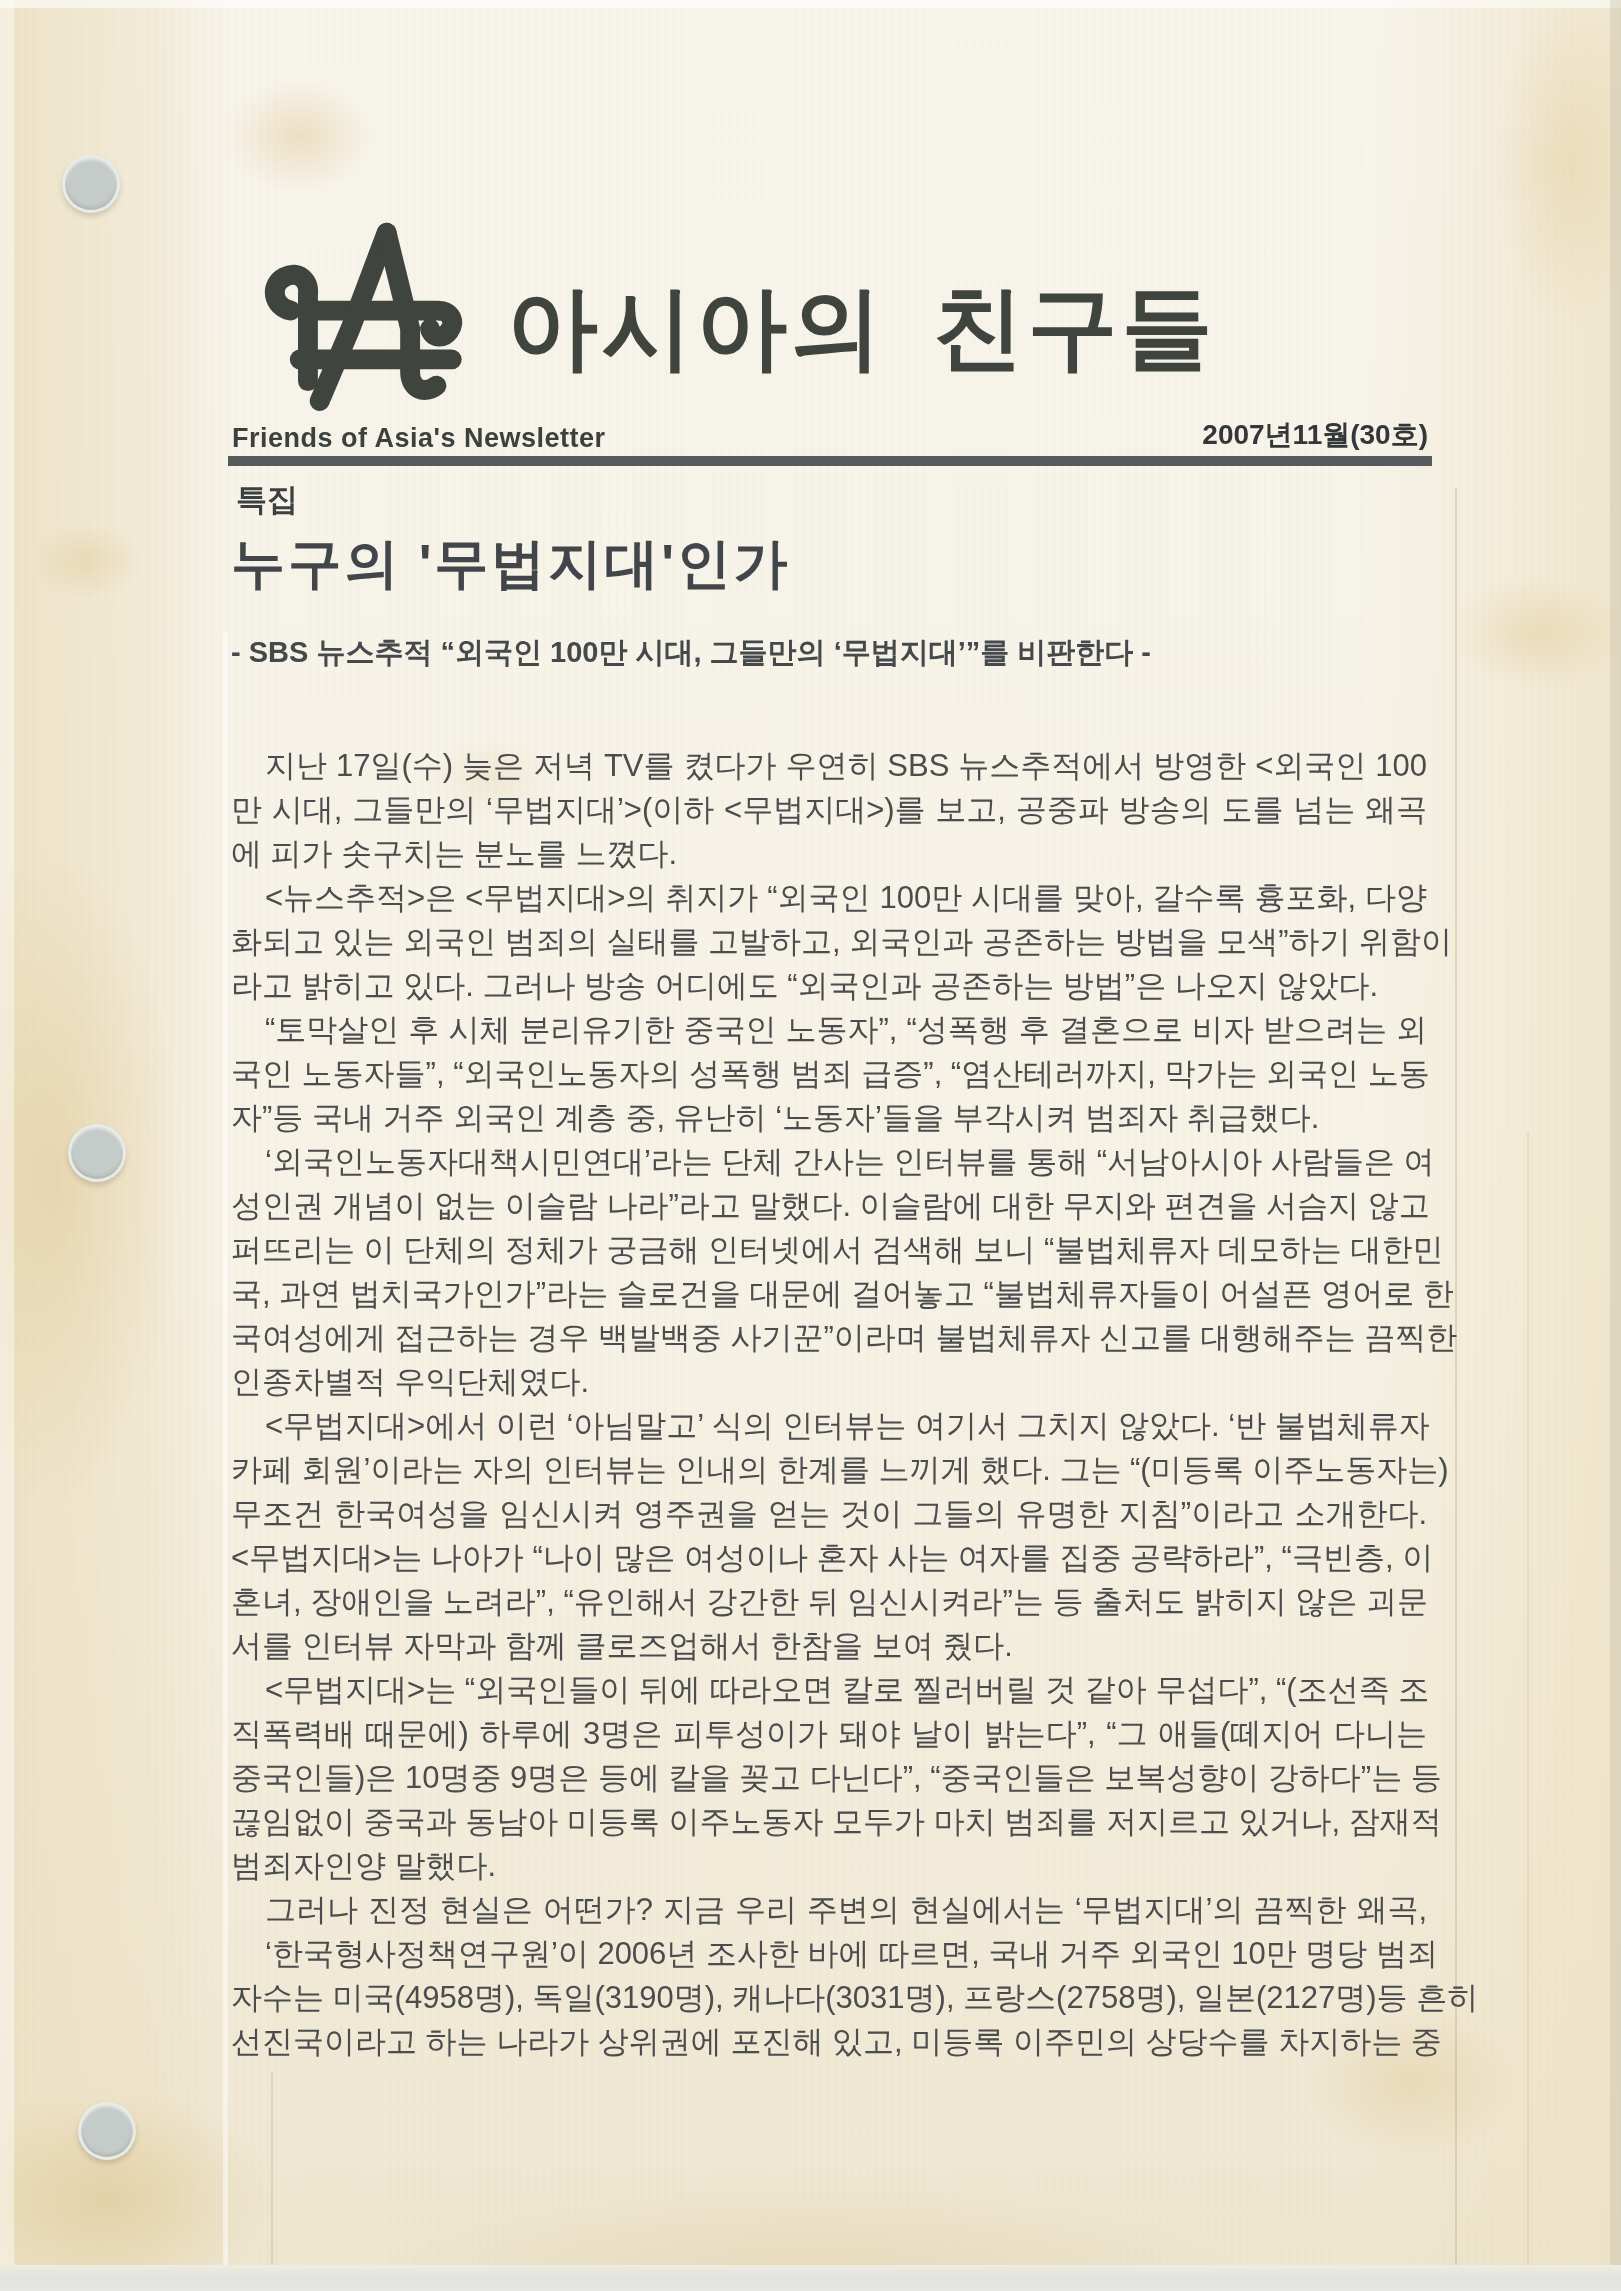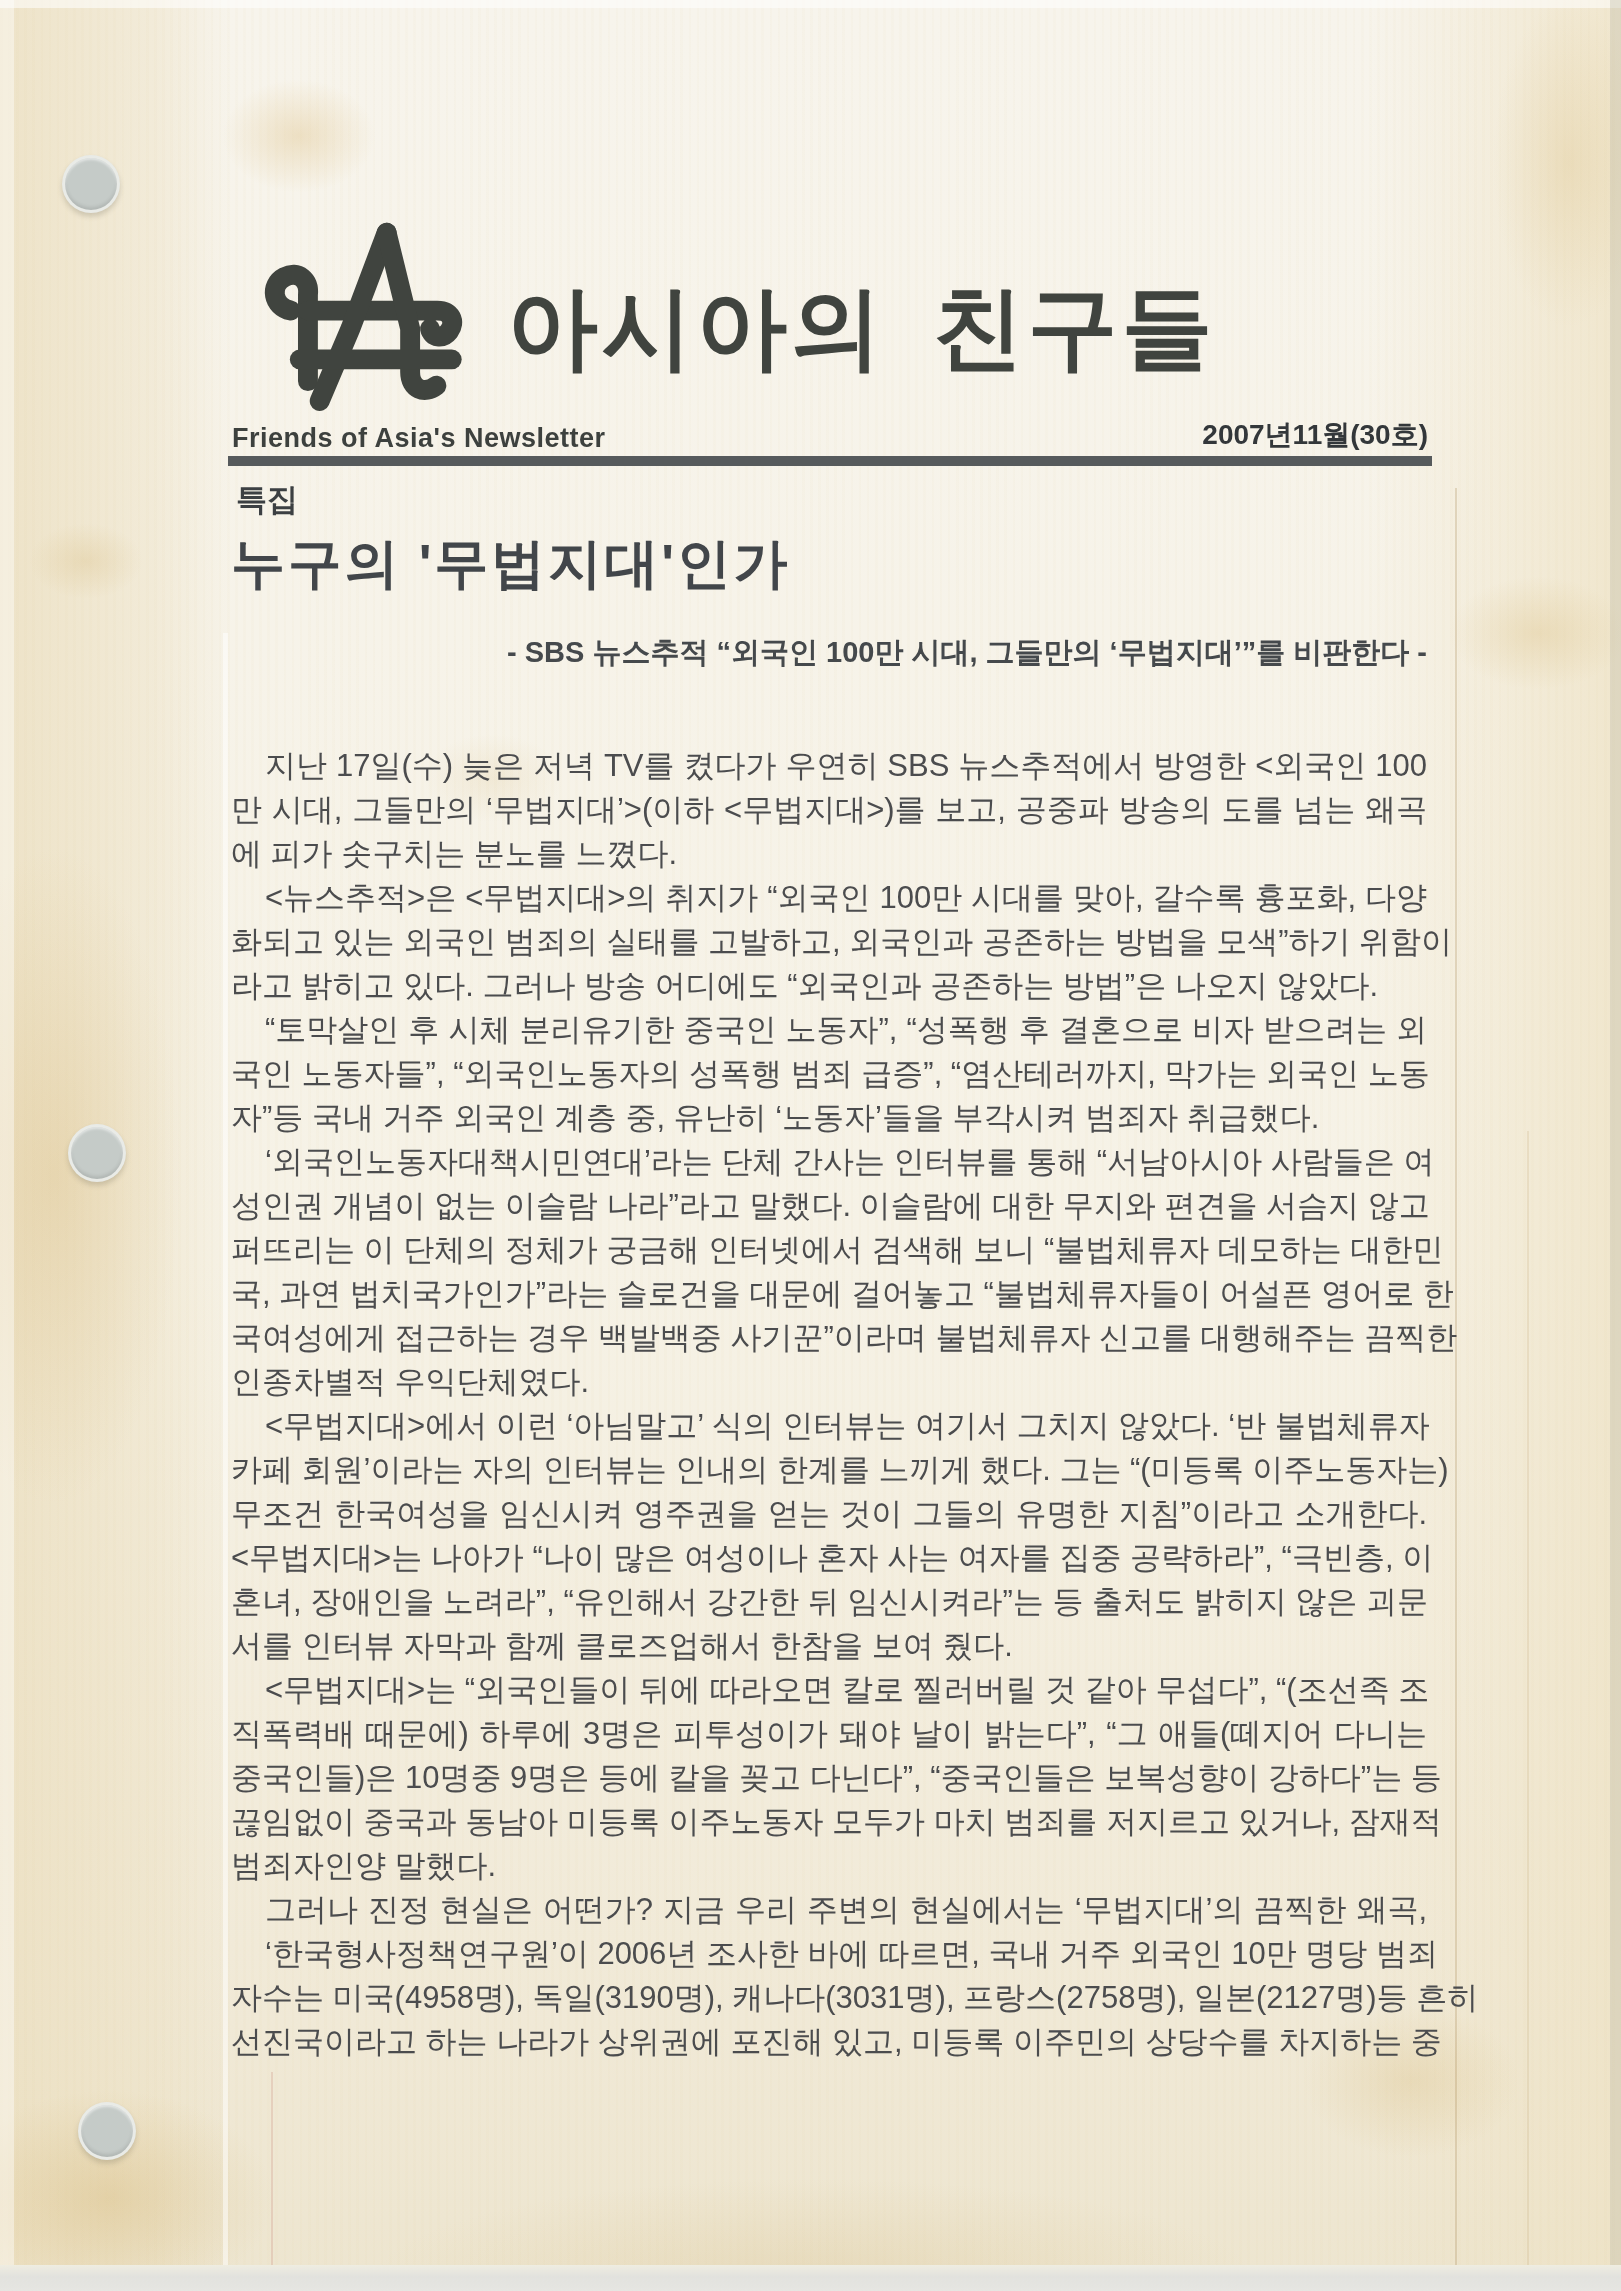--- a/index.html
+++ b/index.html
@@ -45,21 +45,21 @@
   .logo-text .w2{margin-left:47px;}
 
   .newsletter-row{position:absolute;left:232px;top:416px;width:1196px;display:flex;
     justify-content:space-between;align-items:flex-end;}
   .newsletter-name{font-size:27px;font-weight:700;color:#3d413e;letter-spacing:0.5px;}
   .issue{font-size:28px;font-weight:700;color:#33373a;}
   .rule{position:absolute;left:228px;top:456px;width:1204px;height:10px;background:#565a5c;}
   .section-label{position:absolute;left:236px;top:479px;font-size:31px;font-weight:700;color:#3c4043;}
   .title{position:absolute;left:231px;top:528px;width:1196px;text-align:left;
     font-size:54px;font-weight:700;color:#42464a;letter-spacing:2.7px;white-space:nowrap;}
-  .subtitle{position:absolute;left:231px;top:633px;width:1196px;text-align:right;
+  .subtitle{position:absolute;left:231px;top:633px;width:1196px;text-align:left;
     font-size:29px;font-weight:700;color:#45494c;white-space:nowrap;}
 
   .body-text{position:absolute;left:231px;top:744px;width:1196px;
     font-size:31px;line-height:44px;color:#4b4c4e;font-weight:400;}
   .bl{white-space:nowrap;text-align:justify;}
   .bl.j{text-align-last:justify;}
   .bl.short{text-align-last:left;}
   .bl.ind{text-indent:34px;}
 </style>
 </head>

